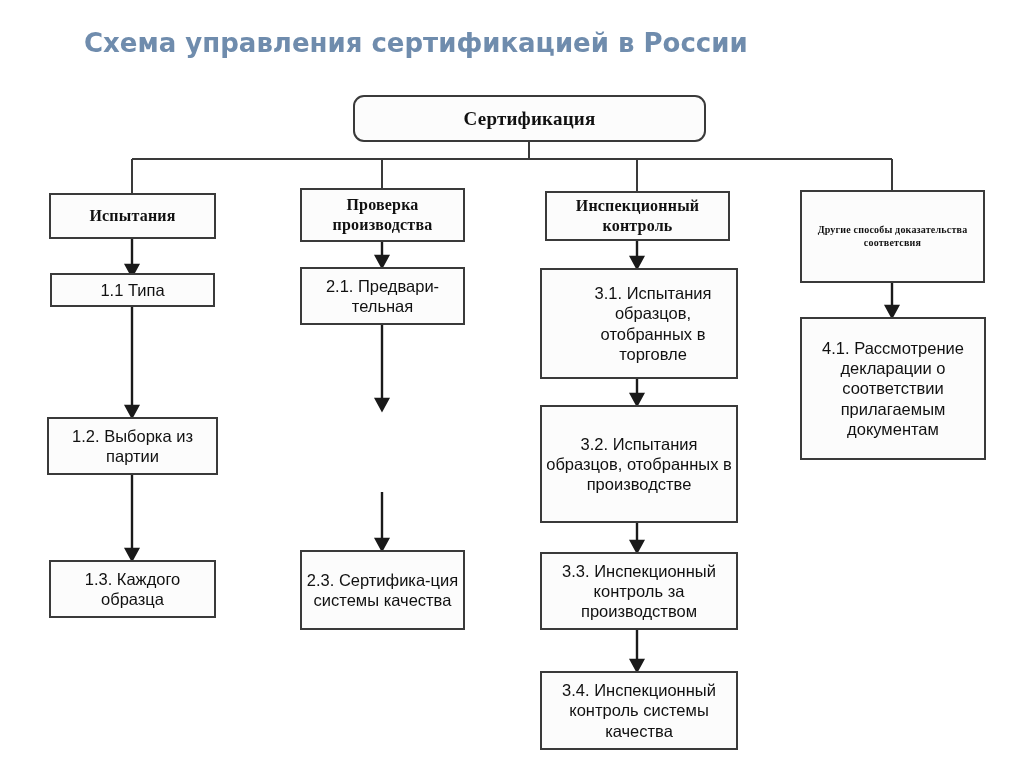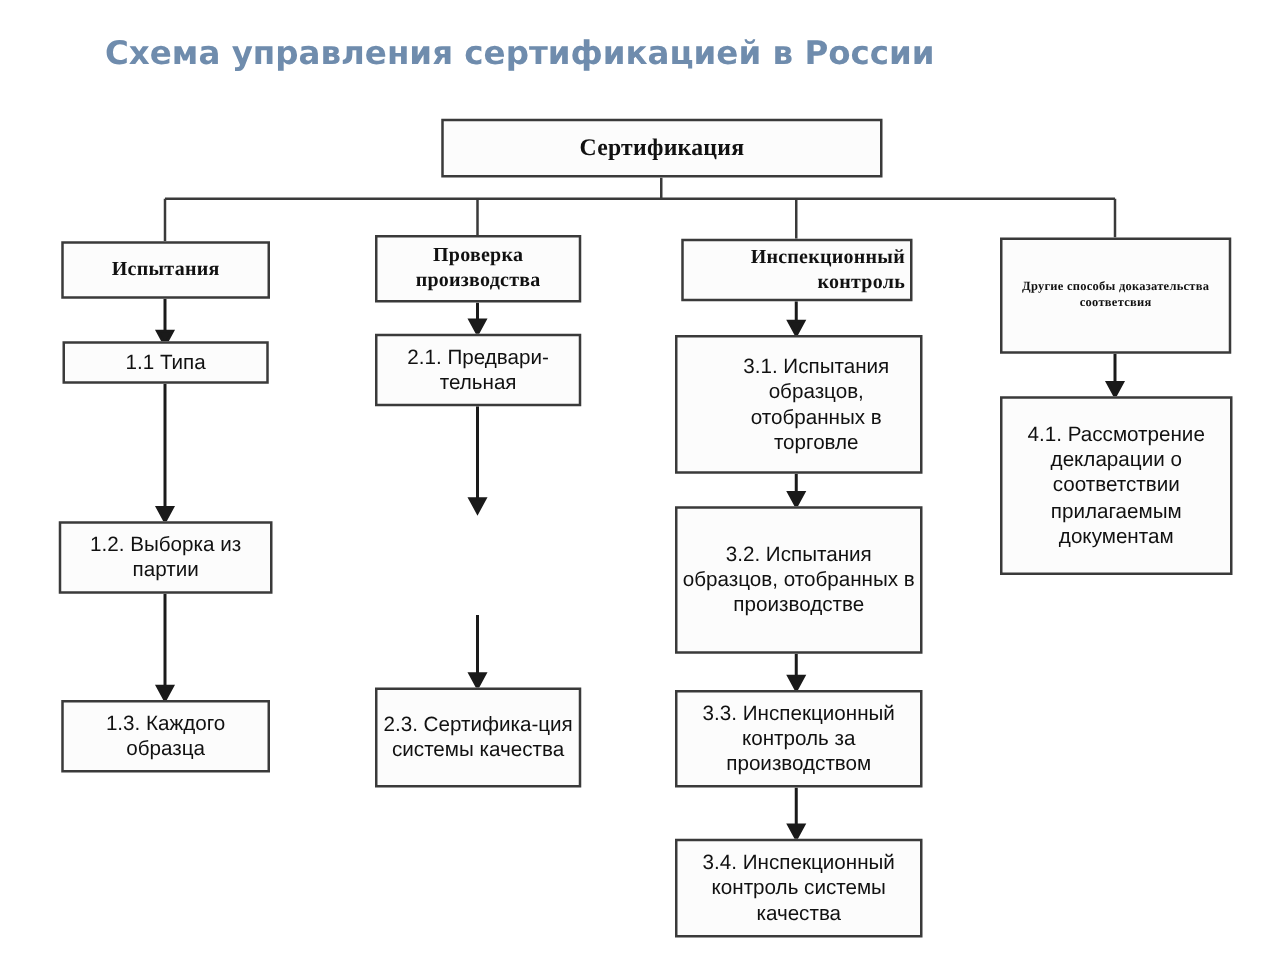--- a/index.html
+++ b/index.html
@@ -38,21 +38,21 @@
   }
   .node .txt{display:block;width:100%;padding:0 4px;}
 
   
   .serif{
     font-family:"Liberation Serif", serif;
     font-weight:700;
     font-size:16px;
     letter-spacing:.2px;
   }
-  .serif.root{font-size:19px;}
+  .serif.root{font-size:19px;border-radius:11px;}
   .serif.small{font-size:10px;}
 
   
   .sans{
     font-family:"Liberation Sans", sans-serif;
     font-weight:400;
     font-size:16.5px;
   }
 </style>
 </head>
@@ -124,21 +124,21 @@
   <div class="node serif" style="left:300px;top:188px;width:165px;height:54px;">
     <span class="txt">Проверка производства</span>
   </div>
   <div class="node sans" style="left:300px;top:267px;width:165px;height:58px;">
     <span class="txt">2.1. Предвари-тельная</span>
   </div>
   <div class="node sans" style="left:300px;top:550px;width:165px;height:80px;">
     <span class="txt">2.3. Сертифика-ция системы качества</span>
   </div>
 
-  <div class="node serif" style="left:545px;top:191px;width:185px;height:50px;text-align:right;">
+  <div class="node serif" style="left:545px;top:191px;width:185px;height:50px;">
     <span class="txt">Инспекционный контроль</span>
   </div>
   <div class="node sans" style="left:540px;top:268px;width:198px;height:111px;padding-left:28px;">
     <span class="txt">3.1. Испытания образцов, отобранных в торговле</span>
   </div>
   <div class="node sans" style="left:540px;top:405px;width:198px;height:118px;">
     <span class="txt">3.2. Испытания образцов, отобранных в производстве</span>
   </div>
   <div class="node sans" style="left:540px;top:552px;width:198px;height:78px;">
     <span class="txt">3.3. Инспекционный контроль за производством</span>

